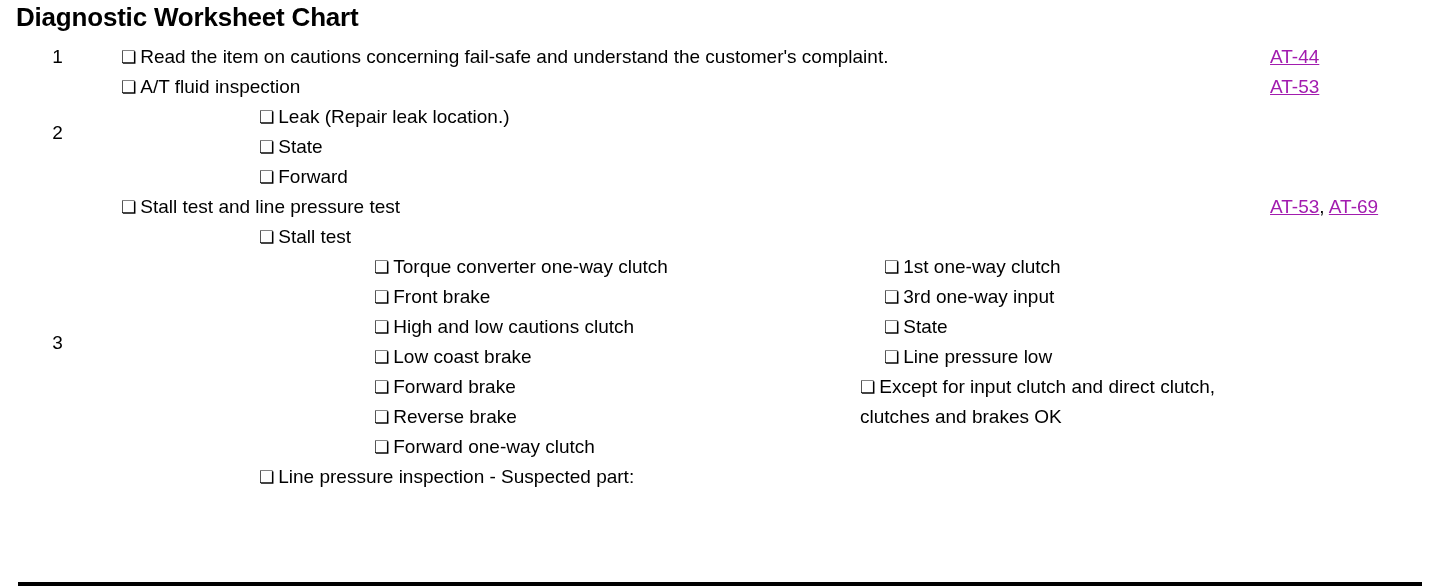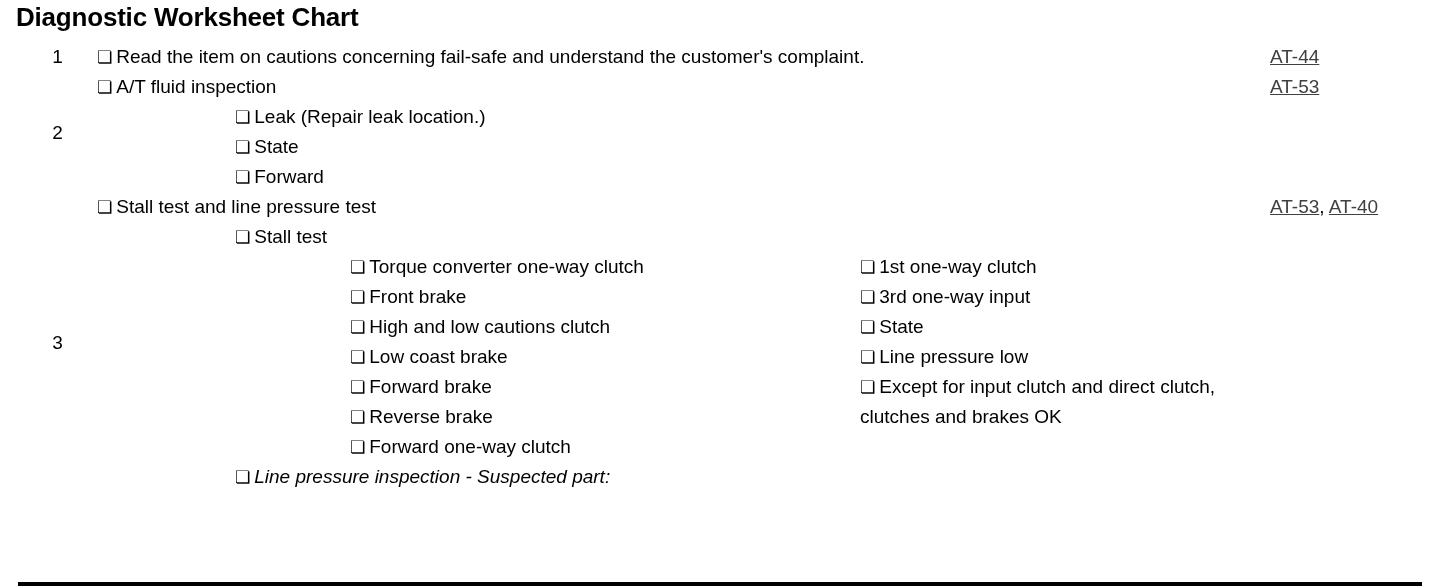--- a/index.html
+++ b/index.html
@@ -45,21 +45,21 @@
     line-height: 29px;
   }
   .chart-table td {
     padding: 0;
     vertical-align: top;
     border: 0;
   }
 
   
   .bt-thick { border-top: 3px solid #000; }
-  .bb-thick { border-bottom: 3px solid #000; font-style: italic; }
+  .bb-thick { border-bottom: 3px solid #000; }
   .bt-med   { border-top: 2px solid #000; }
   .bt-thin  { border-top: 1px solid #000; }
   .bl-thin  { border-left: 1px solid #000; }
   .bl-med   { border-left: 2px solid #000; }
 
   
   col.c-num   { width: 79px; }
   col.c-ind1  { width: 138px; }
   col.c-ind2  { width: 115px; }
   col.c-main  { width: 510px; }
@@ -79,35 +79,36 @@
     padding: 4px 0 6px 10px;
   }
 
   .ref-cell {
     padding: 5px 0 5px 14px;
     font-size: 19px;
     line-height: 29px;
   }
   .ref-link {
     text-decoration: underline;
-    color: #404040;
+    color: #a21caf;
     cursor: pointer;
   }
 
   .chk {
     font-family: "DejaVu Sans", sans-serif;
     font-size: 17px;
     margin-right: 4px;
     cursor: pointer;
     display: inline-block;
     vertical-align: baseline;
   }
 
   .item-line {
     white-space: nowrap;
+    margin-left: 24px;
   }
   .item-wrap {
     white-space: normal;
   }
 
   
   .clutch-left { padding: 5px 0 8px 10px; }
   .clutch-right { padding: 5px 8px 8px 14px; }
 </style>
 </head>
@@ -156,21 +157,21 @@
           <div class="item-line"><span class="chk">❏</span><span>Forward</span></div>
         </td>
       </tr>
 
       <tr>
         <td class="num-cell bt-med" rowspan="4" style="vertical-align:middle;">3</td>
         <td class="bt-med bl-med txt" colspan="4">
           <span class="item-line"><span class="chk">❏</span><span>Stall test and line pressure test</span></span>
         </td>
         <td class="bt-med bl-thin ref-cell" rowspan="4">
-          <a class="ref-link">AT-53</a><span>, </span><a class="ref-link">AT-40</a>
+          <a class="ref-link">AT-53</a><span>, </span><a class="ref-link">AT-69</a>
         </td>
       </tr>
 
       <tr>
         <td class="bl-med bt-thin" rowspan="2"></td>
         <td class="bl-thin bt-thin txt" colspan="3">
           <span class="item-line"><span class="chk">❏</span><span>Stall test</span></span>
         </td>
       </tr>
 

